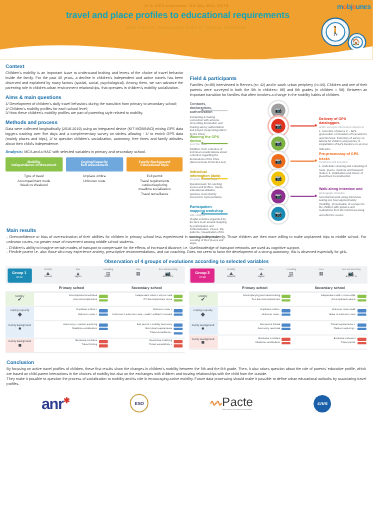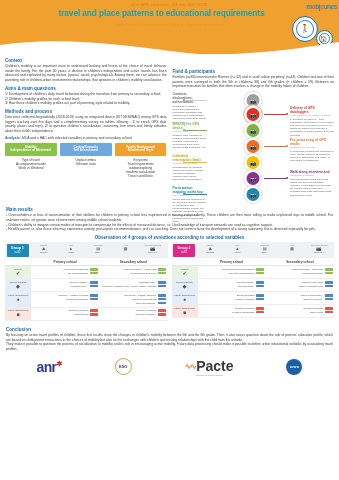--- a/index.html
+++ b/index.html
@@ -154,37 +154,37 @@
   }
   .anr { font-size:14px; font-weight:bold; color:#2e3c8f; letter-spacing:-.6px; }
   .anr sup { color:#d4342a; font-size:7px; }
   .eso-logo {
     width:17px; height:17px; border-radius:50%;
     border:1.4px solid #caa44a; display:flex; align-items:center; justify-content:center;
     font-size:4px; font-weight:bold; color:#3a3a6a;
   }
   .pacte { display:flex; align-items:center; gap:1px; }
   .pacte .wave { font-size:8px; color:#e8822b; letter-spacing:-1.5px; font-weight:bold; }
-  .pacte .nm { font-size:14px; color:#3b3b3b; font-weight:700; }
+  .pacte .nm { font-size:11px; color:#3b3b3b; font-weight:400; }
   .pacte .sub { font-size:1.9px; color:#8d8d8d; }
   .cnrs {
     width:16px; height:16px; border-radius:50%; background:#1a5fa8;
     display:flex; align-items:center; justify-content:center;
     color:#fff; font-size:4.4px; font-weight:bold; font-style:italic;
   }
 </style>
 </head>
 <body>
 
 <div class="poster">
 
   <div class="header">
     <div class="conf-line">27 th IAPS conference - 5-8 July 2022, ISCTE</div>
     <div class="poster-title">
-      <div>travel and place patterns to educational requirements</div>
+      <div>travel and place profiles to educational requirements</div>
     </div>
     <div class="authors">Dias Pierre1 ; Kerouanton Colin 2 ; Depeau Sandrine1</div>
     <div class="affil">1 UMR ESO CNRS, 2 UMR PACTE, CNRS</div>
 
     <div class="mobjeune">m<span class="o">o</span>bj<span class="o">e</span>unes</div>
 
     <div class="logo-ring logo-big">
       <div class="inner">🚶</div>
     </div>
     <div class="logo-ring logo-sm">

